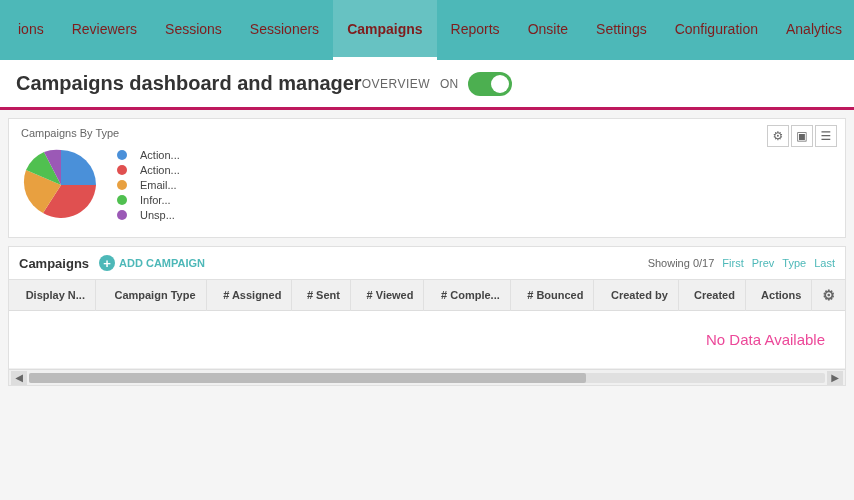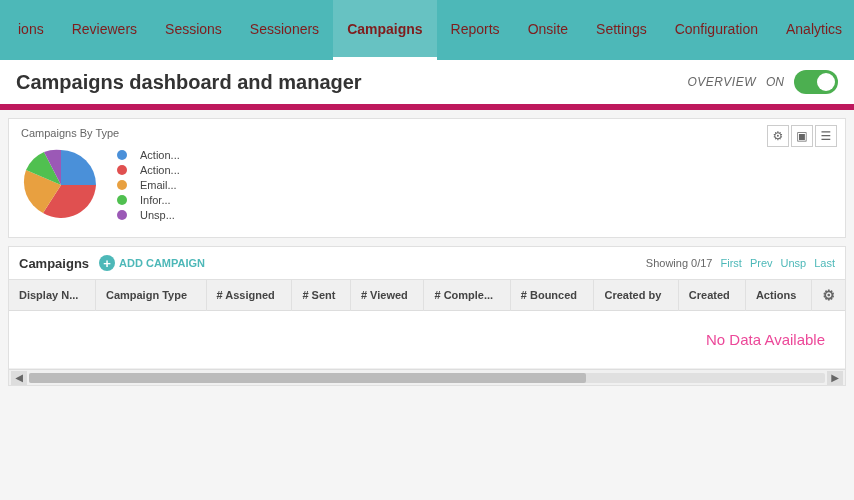--- a/index.html
+++ b/index.html
@@ -28,34 +28,33 @@
       border-bottom: 3px solid #fff;
       font-weight: bold;
     }
 
     
     .page-header {
       background: #fff;
       padding: 10px 16px;
       display: flex;
       align-items: center;
-      justify-content: space-between;
-      border-bottom: 6px solid #be185d;
+      justify-content: flex-start;
+      border-bottom: 3px solid #be185d;
       height: 50px;
     }
     .page-title {
       font-size: 20px;
       font-weight: bold;
       color: #333;
     }
     .header-right {
       display: flex;
       align-items: center;
       gap: 10px;
-      font-style: italic;
     }
     .overview-label {
       font-size: 12px;
       color: #666;
       letter-spacing: 0.5px;
     }
     .on-label {
       font-size: 12px;
       color: #666;
     }
@@ -212,21 +211,21 @@
       width: 100%;
       border-collapse: collapse;
       font-size: 12px;
     }
     thead tr {
       background: #f0f0f0;
       border-bottom: 1px solid #ddd;
     }
     th {
       padding: 7px 10px;
-      text-align: left;
+      text-align: right;
       color: #444;
       font-weight: bold;
       font-size: 11px;
       white-space: nowrap;
       border-right: 1px solid #e0e0e0;
     }
     th:last-child { border-right: none; }
     .th-last {
       width: 28px;
       text-align: center;
@@ -386,21 +385,21 @@
         <span class="campaigns-title">Campaigns</span>
         <div class="add-campaign-btn">
           <div class="plus-icon">+</div>
           <span>ADD CAMPAIGN</span>
         </div>
       </div>
       <div class="pagination-area">
         <span class="showing-text">Showing 0/17</span>
         <span class="page-btn">First</span>
         <span class="page-btn">Prev</span>
-        <span class="page-btn">Unsp</span>
+        <span class="page-btn">Type</span>
         <span class="page-btn">Last</span>
       </div>
     </div>
 
     <div class="table-container">
       <table>
         <thead>
           <tr>
             <th><span>Display N...</span></th>
             <th><span>Campaign Type</span></th>

